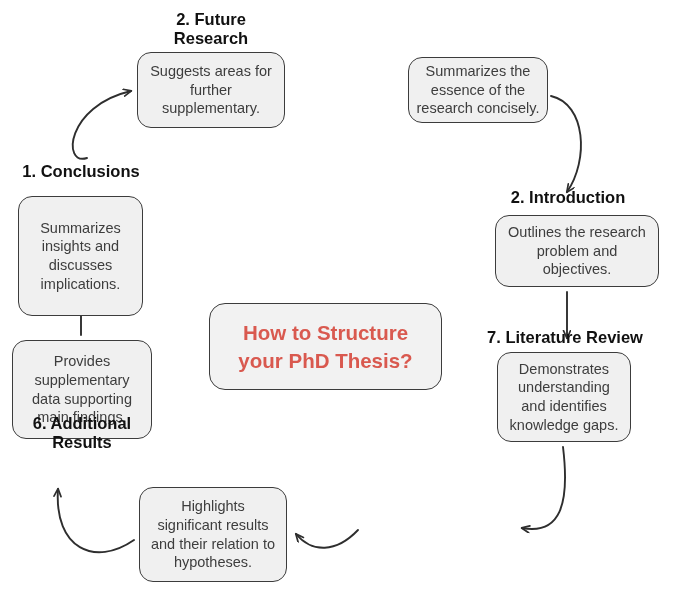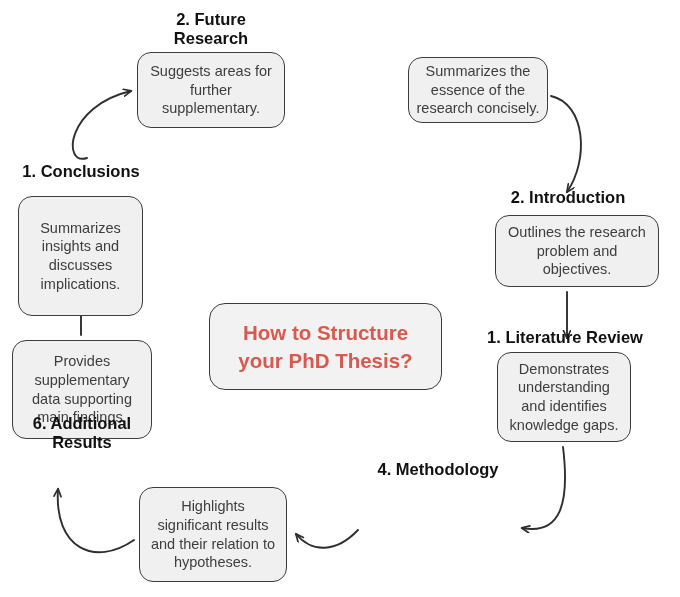--- a/index.html
+++ b/index.html
@@ -100,26 +100,25 @@
 
   <div class="node" id="node-1">
     <span>Summarizes the essence of the research concisely.</span>
   </div>
 
   <div class="label" id="label-2">2. Introduction</div>
   <div class="node" id="node-2">
     <span>Outlines the research problem and objectives.</span>
   </div>
 
-  <div class="label" id="label-3">1. Literature Review</div>
+  <div class="label" id="label-3">7. Literature Review</div>
   <div class="node" id="node-3">
     <span>Demonstrates understanding and identifies knowledge gaps.</span>
   </div>
 
-  <div class="label" id="label-4">4. Methodology</div>
 
   <div class="node" id="node-5">
     <span>Highlights significant results and their relation to hypotheses.</span>
   </div>
 
   <div class="node" id="node-6">
     <span>Provides supplementary data supporting main findings.</span>
   </div>
   <div class="label" id="label-6">6. Additional
 Results</div>

